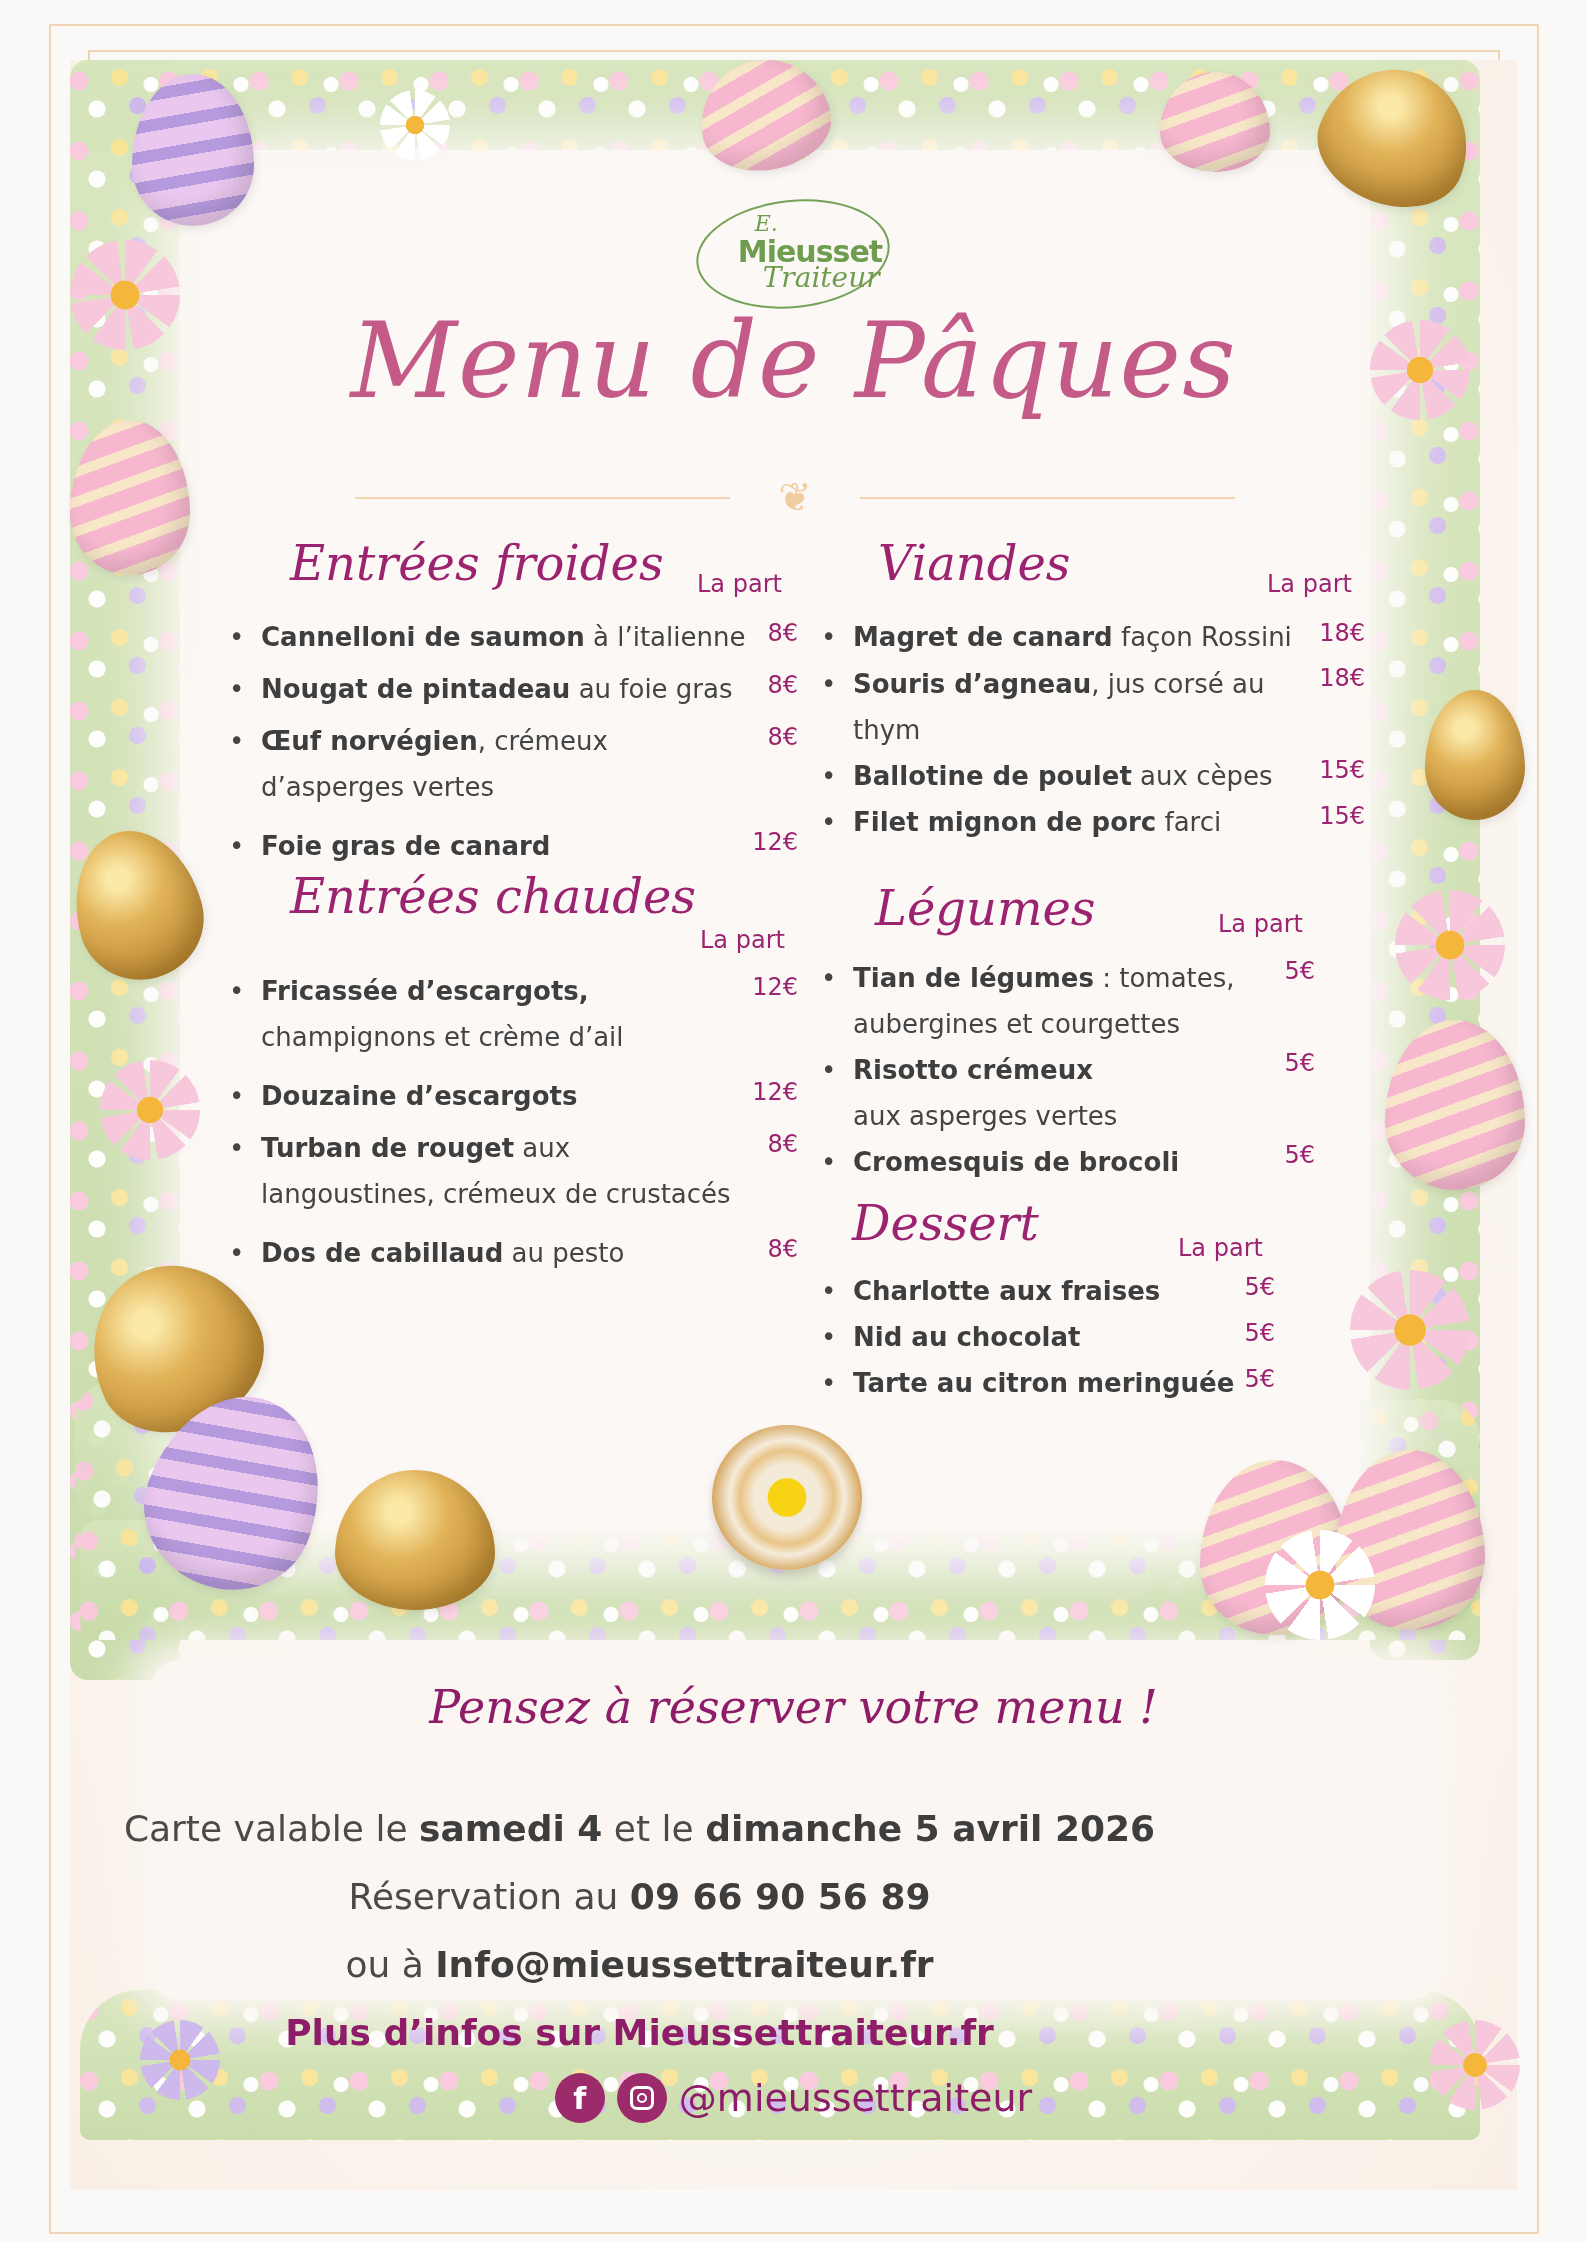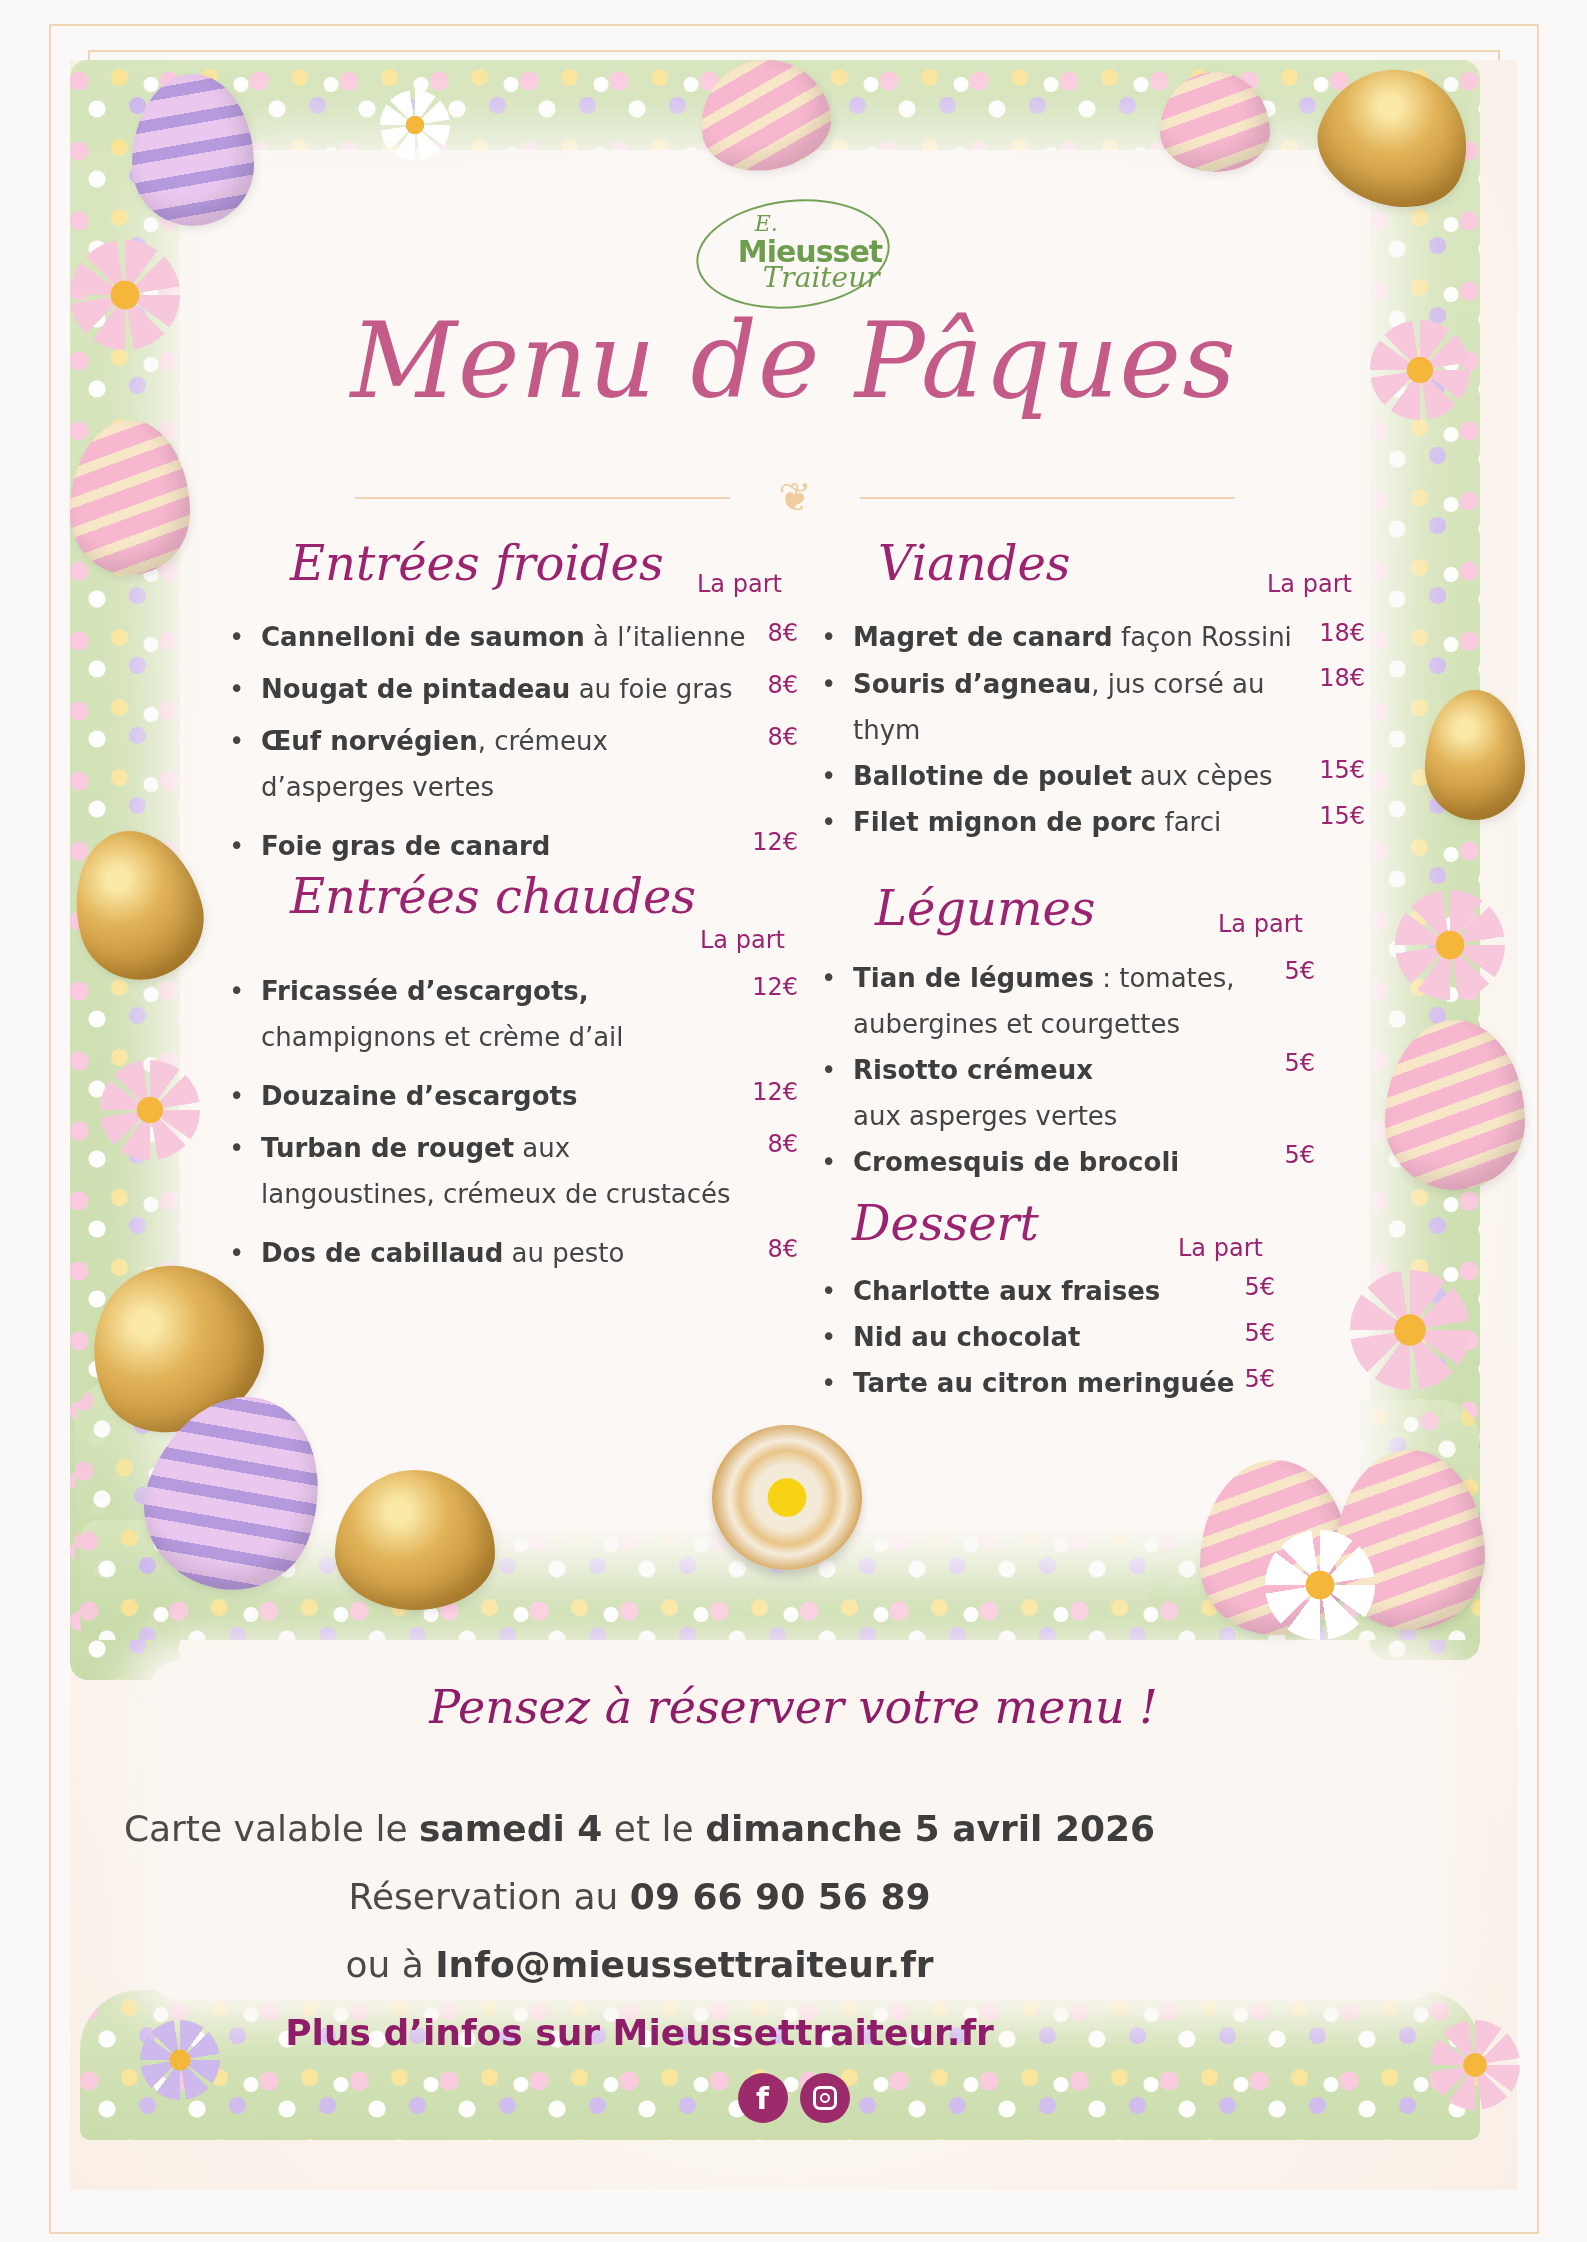--- a/index.html
+++ b/index.html
@@ -266,13 +266,14 @@
 <div class="info-line" style="top:1944px;">
   <span>ou à </span><b>Info@mieussettraiteur.fr</b>
 </div>
 <div class="info-line web" style="top:2012px;">Plus d’infos sur Mieussettraiteur.fr</div>
 
 <div class="social">
   <span class="social-icon">f</span>
   <span class="social-icon">
       <span class="ig"></span>
     </span>
+  <span>@mieussettraiteur</span>
 </div>
 
 </body></html>

